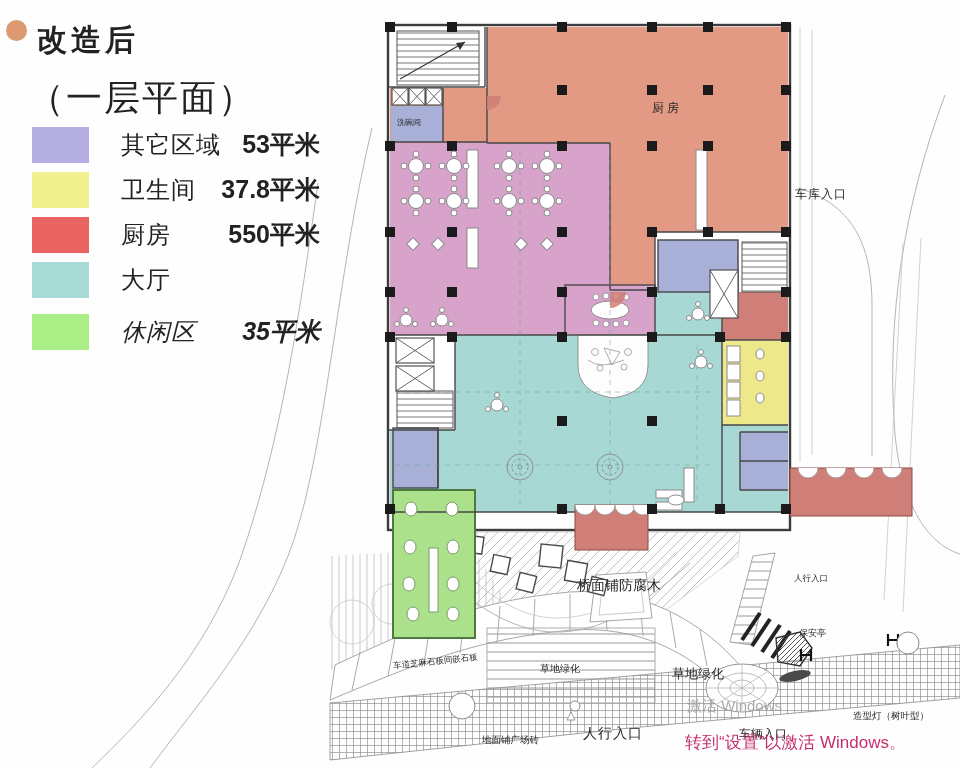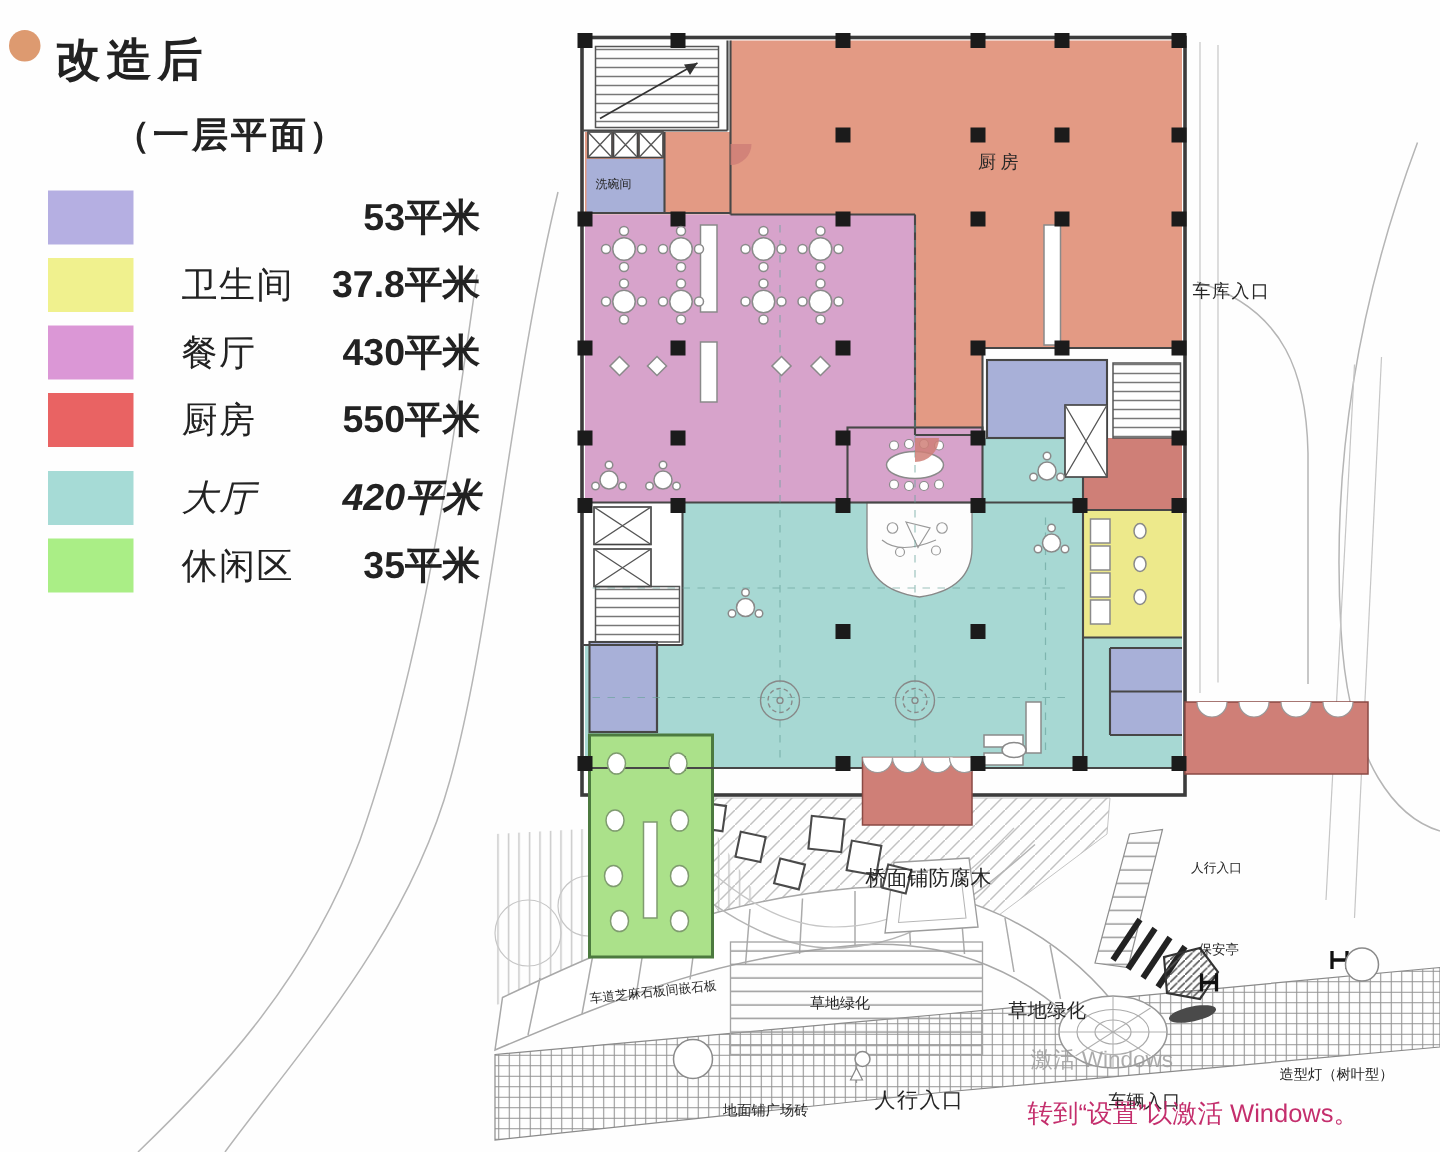--- a/index.html
+++ b/index.html
@@ -8,21 +8,21 @@
     font-family:"Liberation Serif","DejaVu Serif",serif;color:#222;
   }
   #stage{position:relative;width:960px;height:768px;}
   #plan-svg{position:absolute;left:0;top:0;}
 
   
   .legend-panel{position:absolute;left:0;top:0;width:332px;height:768px;z-index:5;}
   .title-row{position:absolute;left:6px;top:20px;display:flex;}
   .bullet{width:21px;height:21px;border-radius:50%;display:inline-block;margin-right:10px;}
   .main-title{font-size:30px;font-weight:600;letter-spacing:4px;}
-  .sub-title{position:absolute;left:28px;top:74px;font-size:24px;font-weight:700;letter-spacing:2px;margin-left:48px;}
+  .sub-title{position:absolute;left:28px;top:74px;font-size:36px;font-weight:400;letter-spacing:2px;}
   .legend-list{position:absolute;left:32px;top:126px;width:288px;}
   .legend-row{display:flex;align-items:center;height:37px;margin-bottom:8px;}
   .legend-row:nth-child(5){margin-top:15px;font-style:italic;}
   .swatch{width:57px;height:36px;flex:0 0 57px;}
   .legend-label{font-size:24px;margin-left:32px;letter-spacing:1px;white-space:nowrap;}
   .legend-value{font-family:"Liberation Sans","DejaVu Sans",sans-serif;font-weight:700;
     font-size:25px;margin-left:auto;white-space:nowrap;}
 
   
   .z-kitchen{fill:var(--c-kitchen,#e39a84);}
@@ -409,45 +409,40 @@
 
   <div class="legend-panel">
     <div class="title-row">
       <span class="bullet" style="background: rgb(221, 154, 112);"></span>
       <span class="main-title">改造后</span>
     </div>
     <div class="sub-title">（一层平面）</div>
     <div class="legend-list">
       <div class="legend-row">
         <span class="swatch" style="background: rgb(181, 175, 226);"></span>
+        <span class="legend-label">其它区域</span>
         <span class="legend-value">53平米</span>
       </div>
 
       <div class="legend-row">
         <span class="swatch" style="background: rgb(240, 241, 142);"></span>
         <span class="legend-label">卫生间</span>
         <span class="legend-value">37.8平米</span>
       </div>
 
-      <div class="legend-row">
-        <span class="swatch" style="background: rgb(219, 151, 214);"></span>
-        <span class="legend-label">餐厅</span>
-        <span class="legend-value">430平米</span>
-      </div>
 
       <div class="legend-row">
         <span class="swatch" style="background: rgb(233, 99, 99);"></span>
         <span class="legend-label">厨房</span>
         <span class="legend-value">550平米</span>
       </div>
 
       <div class="legend-row">
         <span class="swatch" style="background: rgb(166, 219, 214);"></span>
         <span class="legend-label">大厅</span>
-        <span class="legend-value">420平米</span>
       </div>
 
       <div class="legend-row">
         <span class="swatch" style="background: rgb(170, 238, 134);"></span>
         <span class="legend-label">休闲区</span>
         <span class="legend-value">35平米</span>
       </div>
     </div>
 
   </div>

